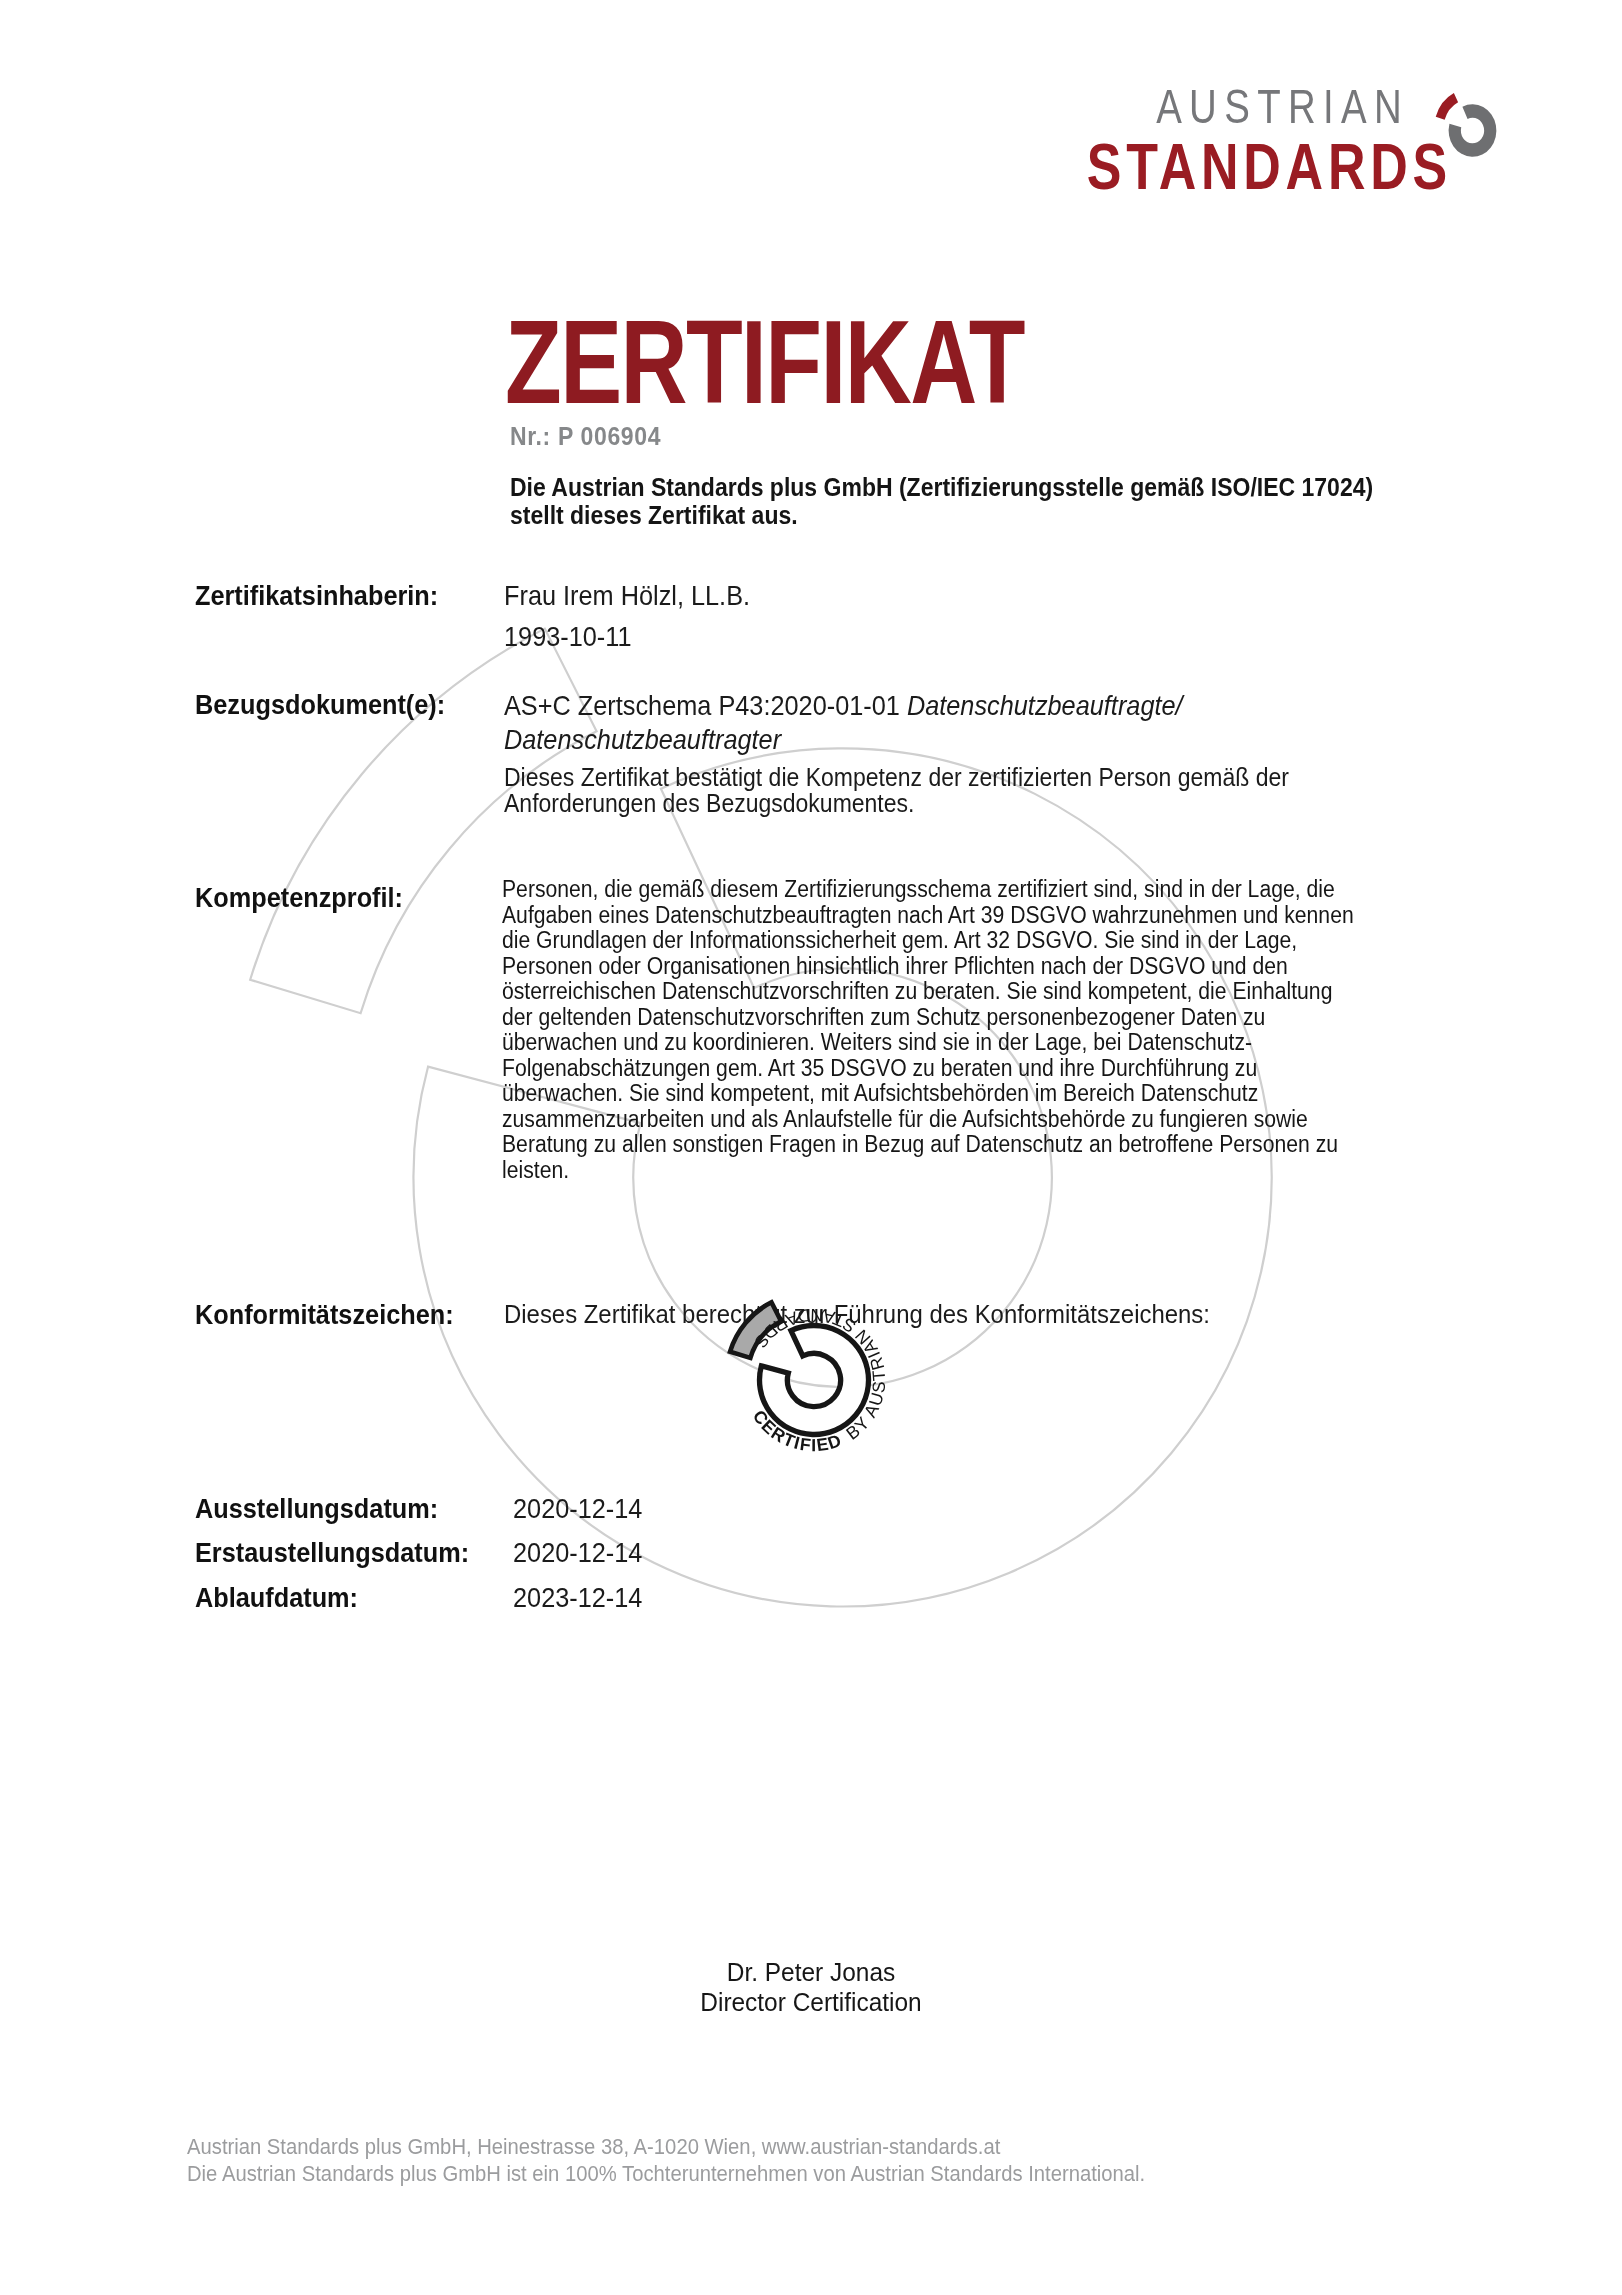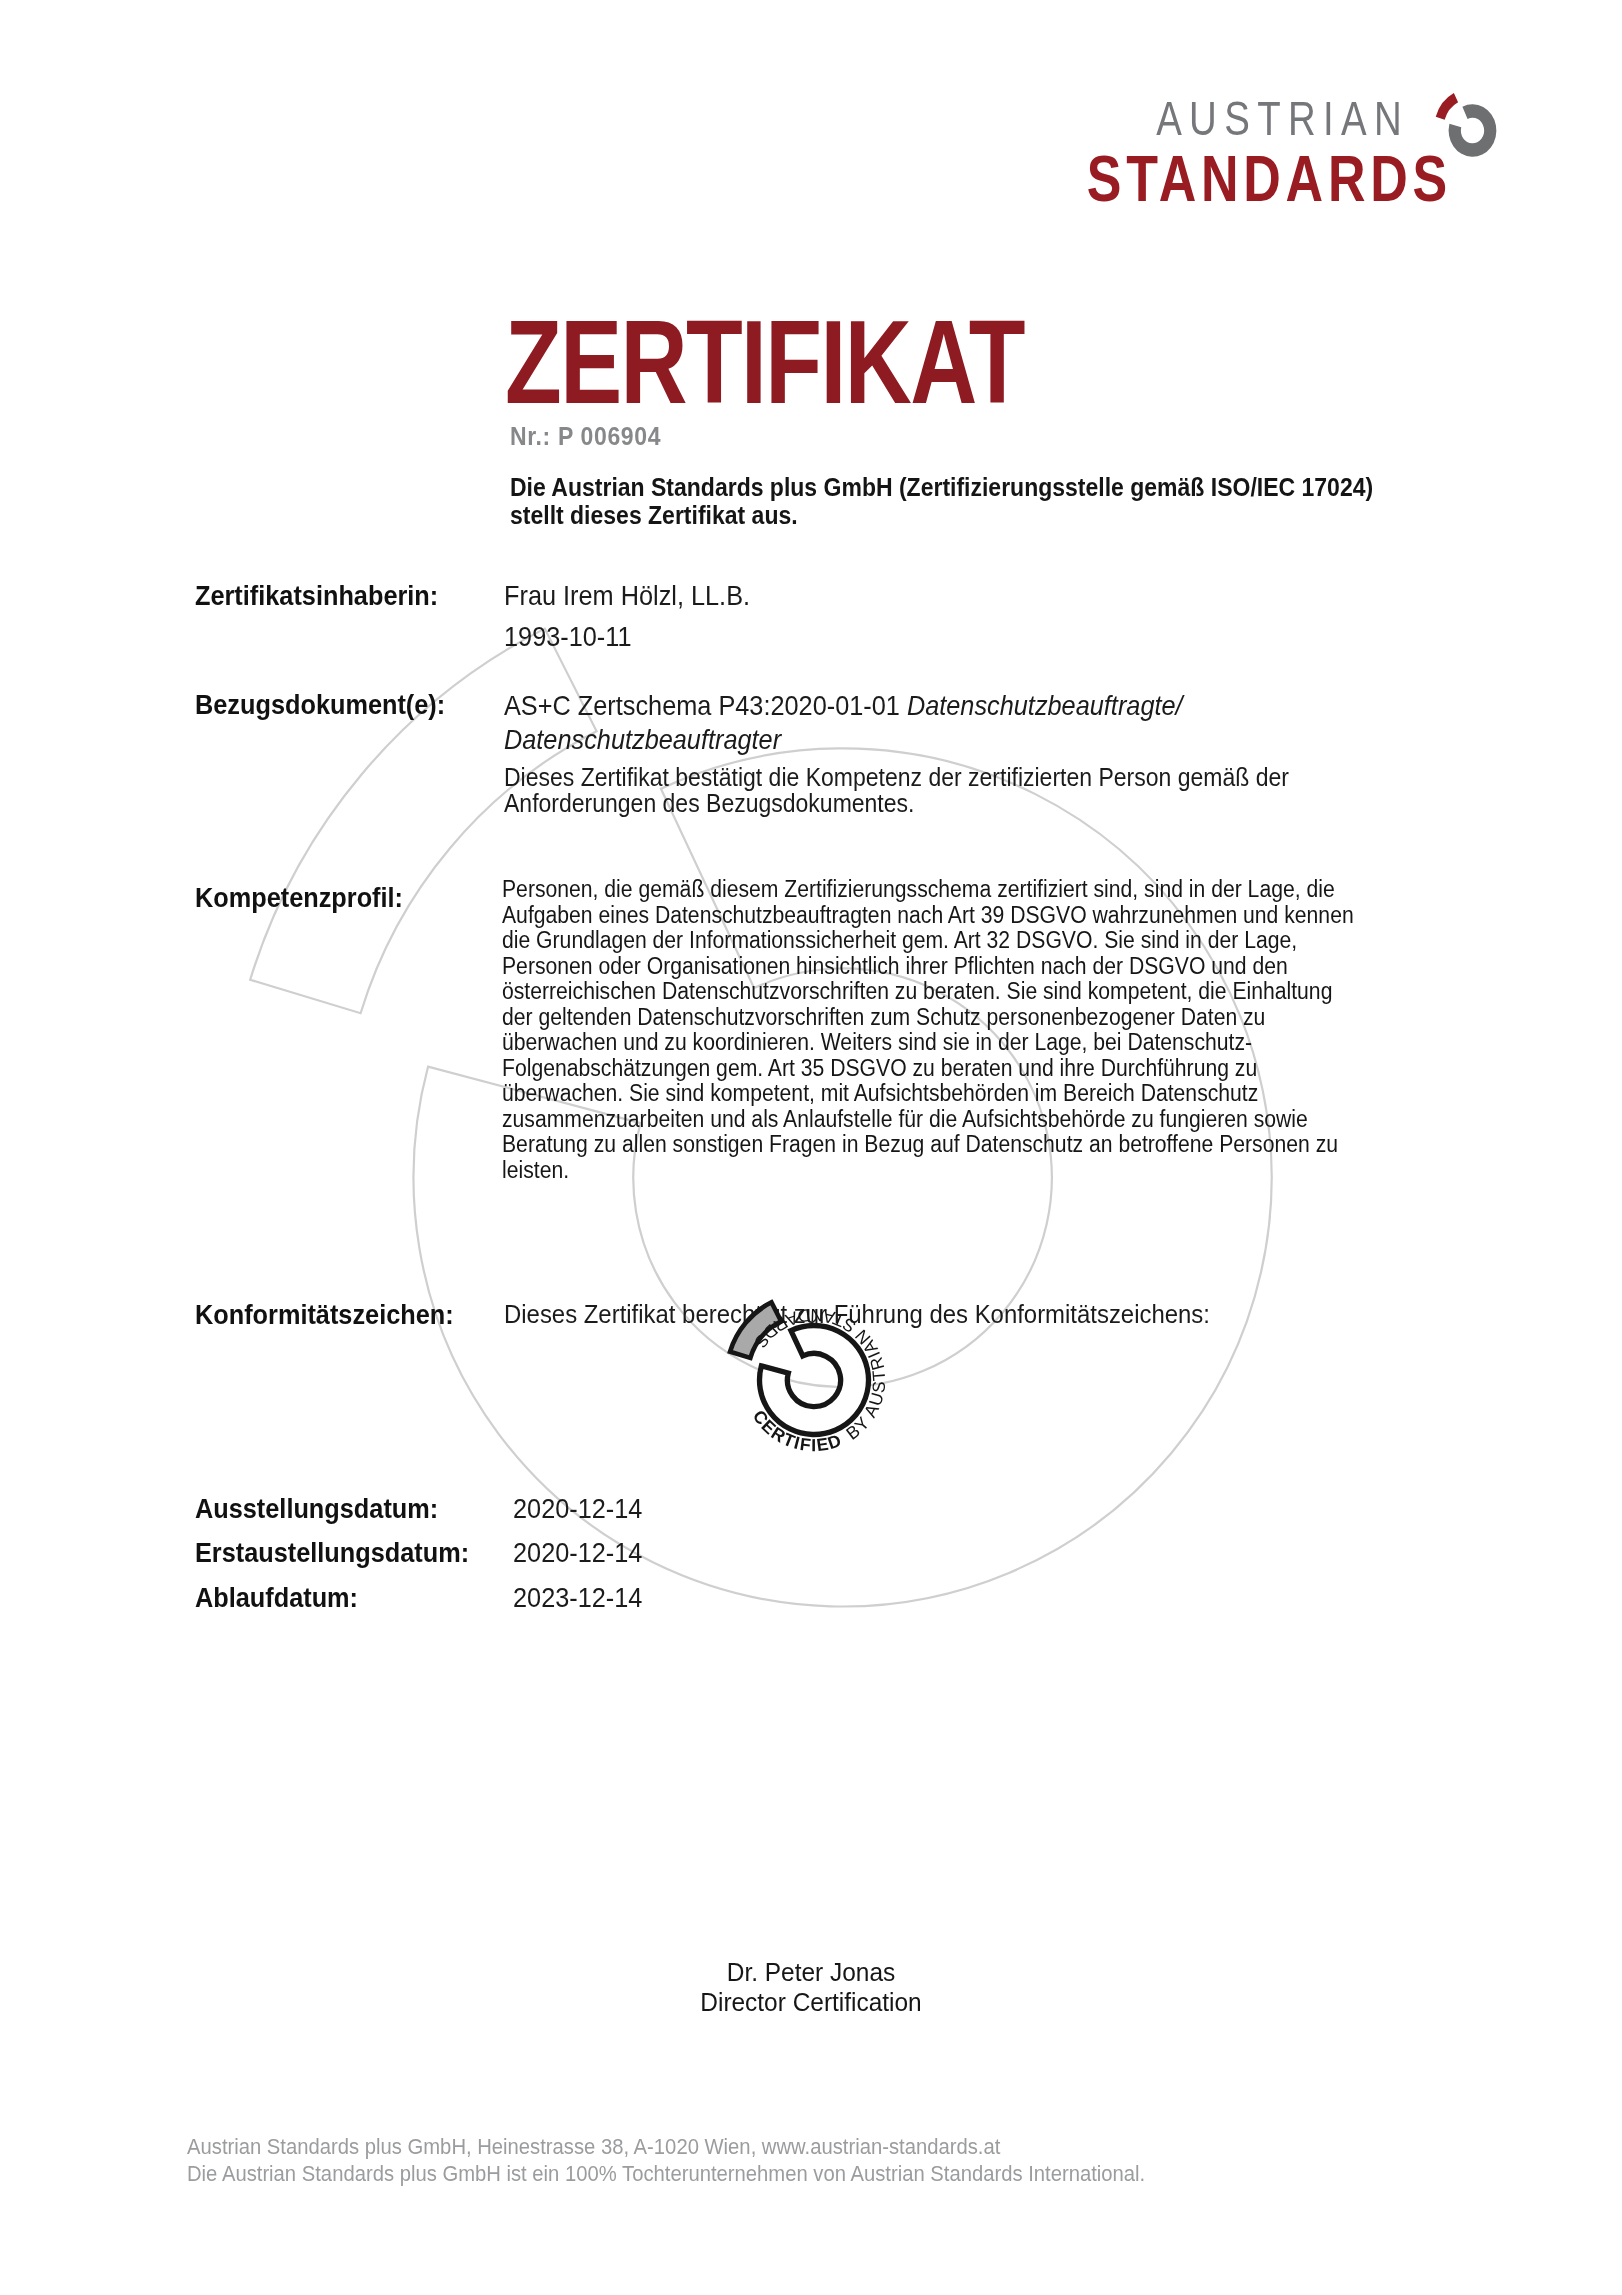--- a/index.html
+++ b/index.html
@@ -6,21 +6,21 @@
   html,body { background:#ffffff; }
   .page {
     position:relative; width:1622px; height:2295px; background:#fff;
     font-family:"Liberation Sans","DejaVu Sans",sans-serif; color:#1b1b1b; overflow:hidden;
   }
   .abs { position:absolute; }
   .nowrap { white-space:nowrap; }
   .narrow { transform:scaleX(0.92); transform-origin:left top; }
 
   
-  .brand-text { left:1007px; top:82px; width:393px; text-align:right;margin-top:12px; }
+  .brand-text { left:1007px; top:82px; width:393px; text-align:right; }
   .brand-line1 {
     font-size:48px; letter-spacing:9.2px; color:#76777a; line-height:1.06;
     transform:scaleX(0.80); transform-origin:right top; margin-right:-9.2px;
   }
   .brand-line2 {
     font-size:65px; font-weight:bold; letter-spacing:5.9px; color:#9a1c23; line-height:1;
     transform:scaleX(0.80); transform-origin:right top; margin-right:-5.9px; margin-top:1.3px;
   }
   .brand-ring { left:1423px; top:76px; width:99px; height:109px; }
 

